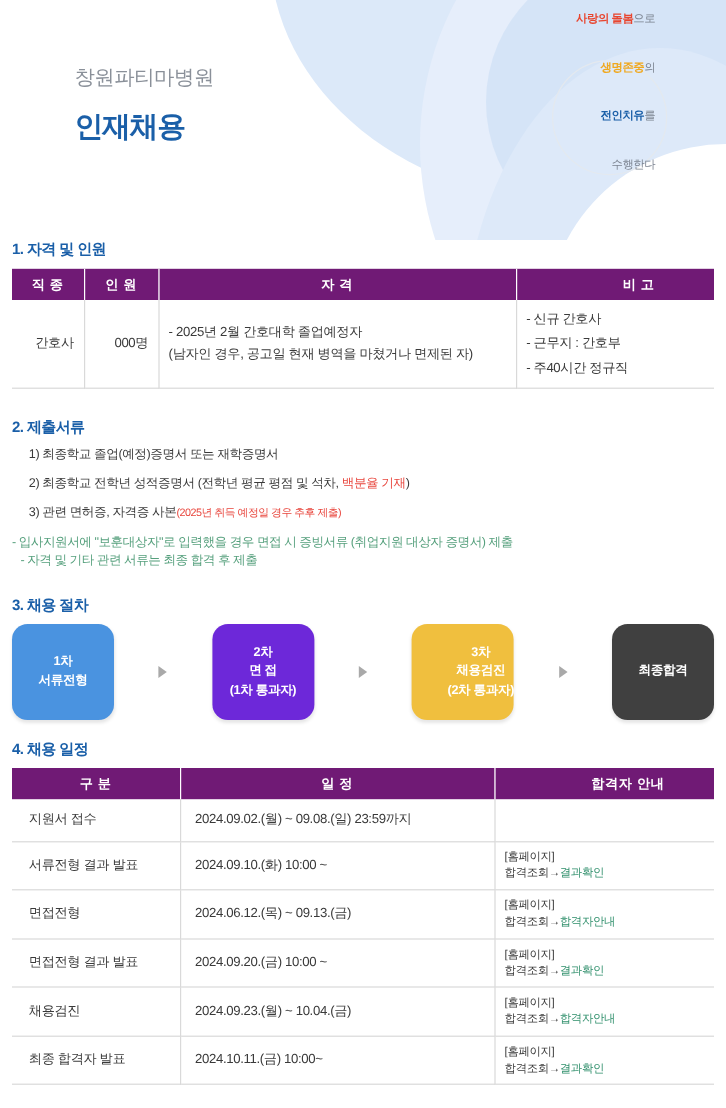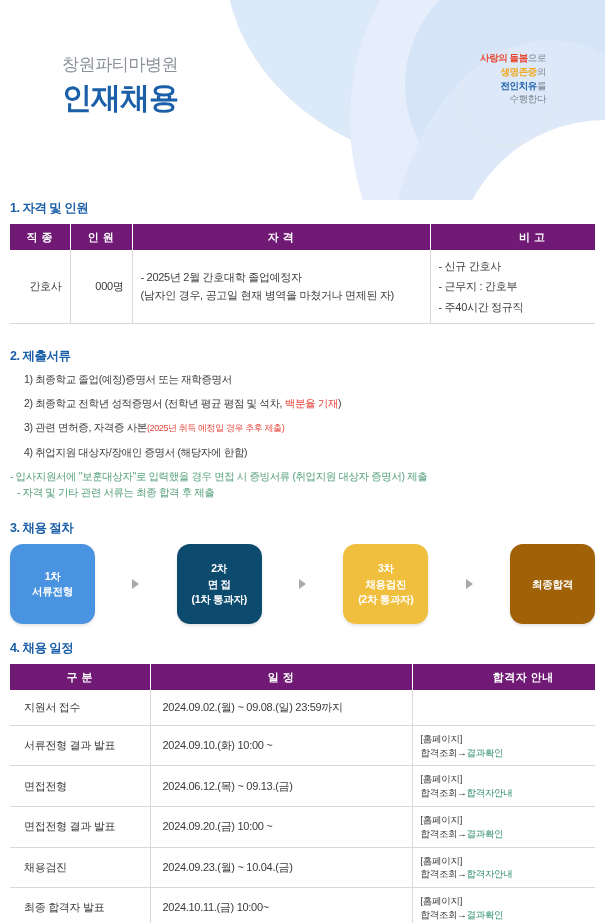--- a/index.html
+++ b/index.html
@@ -55,34 +55,35 @@
     border-radius:50%;
     opacity:.75;
   }
 
   #hero-text { position:absolute; left:62px; top:55px; }
   #hospital-name {
     font-size:17px; color:#8a9099; letter-spacing:-0.4px;
     line-height:1.2; font-weight:400;
   }
   #hero-title {
-    font-size:30px; font-weight:bold; color:#1a5fa8;
-    letter-spacing:-1px; line-height:1.25; margin-top:4px;
+    font-size:24px; font-weight:bold; color:#1a5fa8;
+    letter-spacing:-1px; line-height:1.25; margin-top:16px;
   }
 
   #slogan-circle {
     position:absolute; left:460px; top:50px;
     width:96px; height:96px; border-radius:50%;
     border:1px solid #e4e9ef;
     display:flex; flex-direction:column;
-    align-items:center; justify-content:flex-start;
+    align-items:center; justify-content:flex-end;
     text-align:right;
     line-height:1.45;
     font-size:9.5px;
     letter-spacing:-0.4px;
+    gap:27px;
   }
   #slogan-circle .sl-line { white-space:nowrap; width:100%; text-align:right; padding-right:9px; }
   .sl-strong { font-weight:bold; }
   .sl-tail { color:#7b8390; font-weight:normal; }
 
   
   .section { padding:0 10px; }
   .sec-title {
     font-size:12.5px; font-weight:bold; color:#1a5fa8;
     letter-spacing:-0.5px; margin:0 0 7px 0;
@@ -207,61 +208,60 @@
 </div>
 
 <div class="sp-24"></div>
 
 <div class="section">
   <div class="sec-title">2. 제출서류</div>
   <ul class="doc-list" id="doc-list">
       <li>1) 최종학교 졸업(예정)증명서 또는 재학증명서</li>
       <li>2) 최종학교 전학년 성적증명서 (전학년 평균 평점 및 석차, <span class="inline-red">백분율 기재</span>)</li>
       <li>3) 관련 면허증, 자격증 사본<span class="small-red">(2025년 취득 예정일 경우 추후 제출)</span></li>
-      <li>4) 취업지원 대상자/장애인 증명서 (해당자에 한함)</li>
     </ul>
   <div class="sub-note">- 입사지원서에 "보훈대상자"로 입력했을 경우 면접 시 증빙서류 (취업지원 대상자 증명서) 제출</div>
   <div class="sub-note indent">- 자격 및 기타 관련 서류는 최종 합격 후 제출</div>
 </div>
 
 <div class="sp-20"></div>
 
 <div class="section">
   <div class="sec-title">3. 채용 절차</div>
   <div id="flow">
       <div class="flow-box" style="background: rgb(74, 147, 224);">
         <div>
           <div>1차</div>
           <div>서류전형</div>
         </div>
       </div>
       <div class="flow-arrow">
         <div class="tri"></div>
       </div>
-      <div class="flow-box" style="background: #0c4a6e;">
+      <div class="flow-box" style="background: #6d28d9;">
         <div>
           <div>2차</div>
           <div>면 접</div>
           <div>(1차 통과자)</div>
         </div>
       </div>
       <div class="flow-arrow">
         <div class="tri"></div>
       </div>
-      <div class="flow-box" style="background: rgb(240, 191, 62);">
+      <div class="flow-box" style="background: rgb(240, 191, 62); justify-content: flex-end;">
         <div>
           <div>3차</div>
           <div>채용검진</div>
           <div>(2차 통과자)</div>
         </div>
       </div>
       <div class="flow-arrow">
         <div class="tri"></div>
       </div>
-      <div class="flow-box" style="background: #a16207;">
+      <div class="flow-box" style="background: #404040;">
         <div>
           <div>최종합격</div>
         </div>
       </div>
     </div>
 </div>
 
 <div class="sp-16"></div>
 
 <div class="section">

